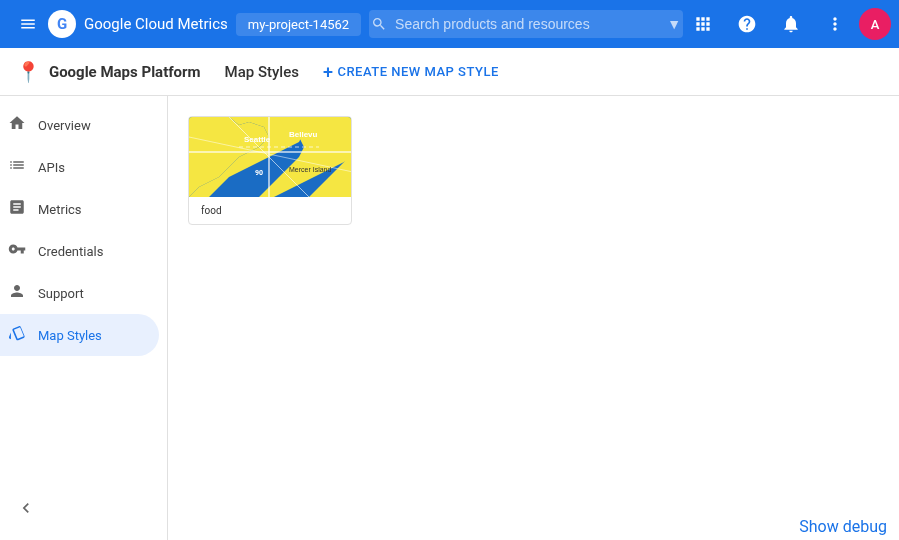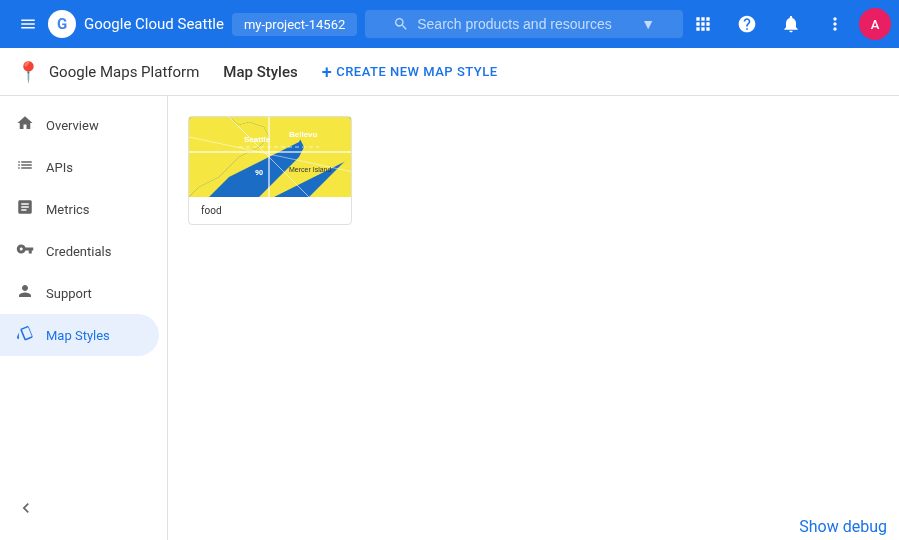--- a/index.html
+++ b/index.html
@@ -37,21 +37,21 @@
       font-size: 13px;
       color: #fff;
       margin-right: 8px;
     }
     .header-search {
       flex: 1;
       display: flex;
       align-items: flex-end;
       background: rgba(255,255,255,0.15);
       border-radius: 4px;
-      padding: 6px 28px;
+      padding: 6px 2px;
       max-width: 600px;
     }
     .header-search input {
       background: transparent;
       border: none;
       outline: none;
       color: #fff;
       font-size: 14px;
       flex: 1;
     }
@@ -85,21 +85,21 @@
     }
     .sub-header-logo {
       display: flex; align-items: center; gap: 8px;
       margin-right: 24px;
     }
     .maps-pin-icon {
       color: #4caf50;
       font-size: 20px;
     }
     .sub-header-title {
-      font-size: 15px; font-weight: 400; color: #333;
+      font-size: 15px; font-weight: 700; color: #333;
     }
     .sub-header-page {
       font-size: 15px; color: #333; font-weight: 500; margin-right: 16px;
     }
     .create-new-btn {
       display: flex; align-items: center; gap: 4px;
       color: #1a73e8; font-size: 13px; font-weight: 500;
       cursor: pointer; padding: 6px 8px;
       border-radius: 4px;
       text-transform: uppercase;
@@ -122,21 +122,21 @@
       display: flex;
       flex-direction: column;
       padding-top: 8px;
       overflow-y: auto;
       flex-shrink: 0;
     }
     .sidebar-item {
       display: flex;
       align-items: center;
       gap: 12px;
-      padding: 10px 16px;
+      padding: 10px 8px;
       cursor: pointer;
       color: #444;
       font-size: 13px;
       border-radius: 0 24px 24px 0;
       margin-right: 8px;
       position: relative;
     }
     .sidebar-item.active {
       background: #e8f0fe;
       color: #1a73e8;
@@ -209,21 +209,21 @@
 <div class="top-header">
   <div class="header-menu-icon">
     <svg width="18" height="18" viewBox="0 0 24 24" fill="white">
       <path d="M3 18h18v-2H3v2zm0-5h18v-2H3v2zm0-7v2h18V6H3z"></path>
     </svg>
   </div>
   <div class="header-logo">
     <div class="google-g" style="color:#4285f4;background:#fff;border-radius:50%;width:28px;height:28px;font-size:15px;display:flex;align-items:center;justify-content:center;">
       <span style="color:#4285f4;font-weight:700;">G</span>
     </div>
-    <span class="header-logo-text">Google Cloud Seattle</span>
+    <span class="header-logo-text">Google Cloud Metrics</span>
   </div>
   <div class="header-project">
     <span>my-project-14562</span>
   </div>
   <div class="header-search">
     <svg width="16" height="16" viewBox="0 0 24 24" fill="rgba(255,255,255,0.7)" style="margin-right:8px;">
       <path d="M15.5 14h-.79l-.28-.27A6.471 6.471 0 0 0 16 9.5 6.5 6.5 0 1 0 9.5 16c1.61 0 3.09-.59 4.23-1.57l.27.28v.79l5 4.99L20.49 19l-4.99-5zm-6 0C7.01 14 5 11.99 5 9.5S7.01 5 9.5 5 14 7.01 14 9.5 11.99 14 9.5 14z"></path>
     </svg>
     <input type="text" placeholder="Search products and resources" style="">
     <span class="search-arrow">▼</span>

